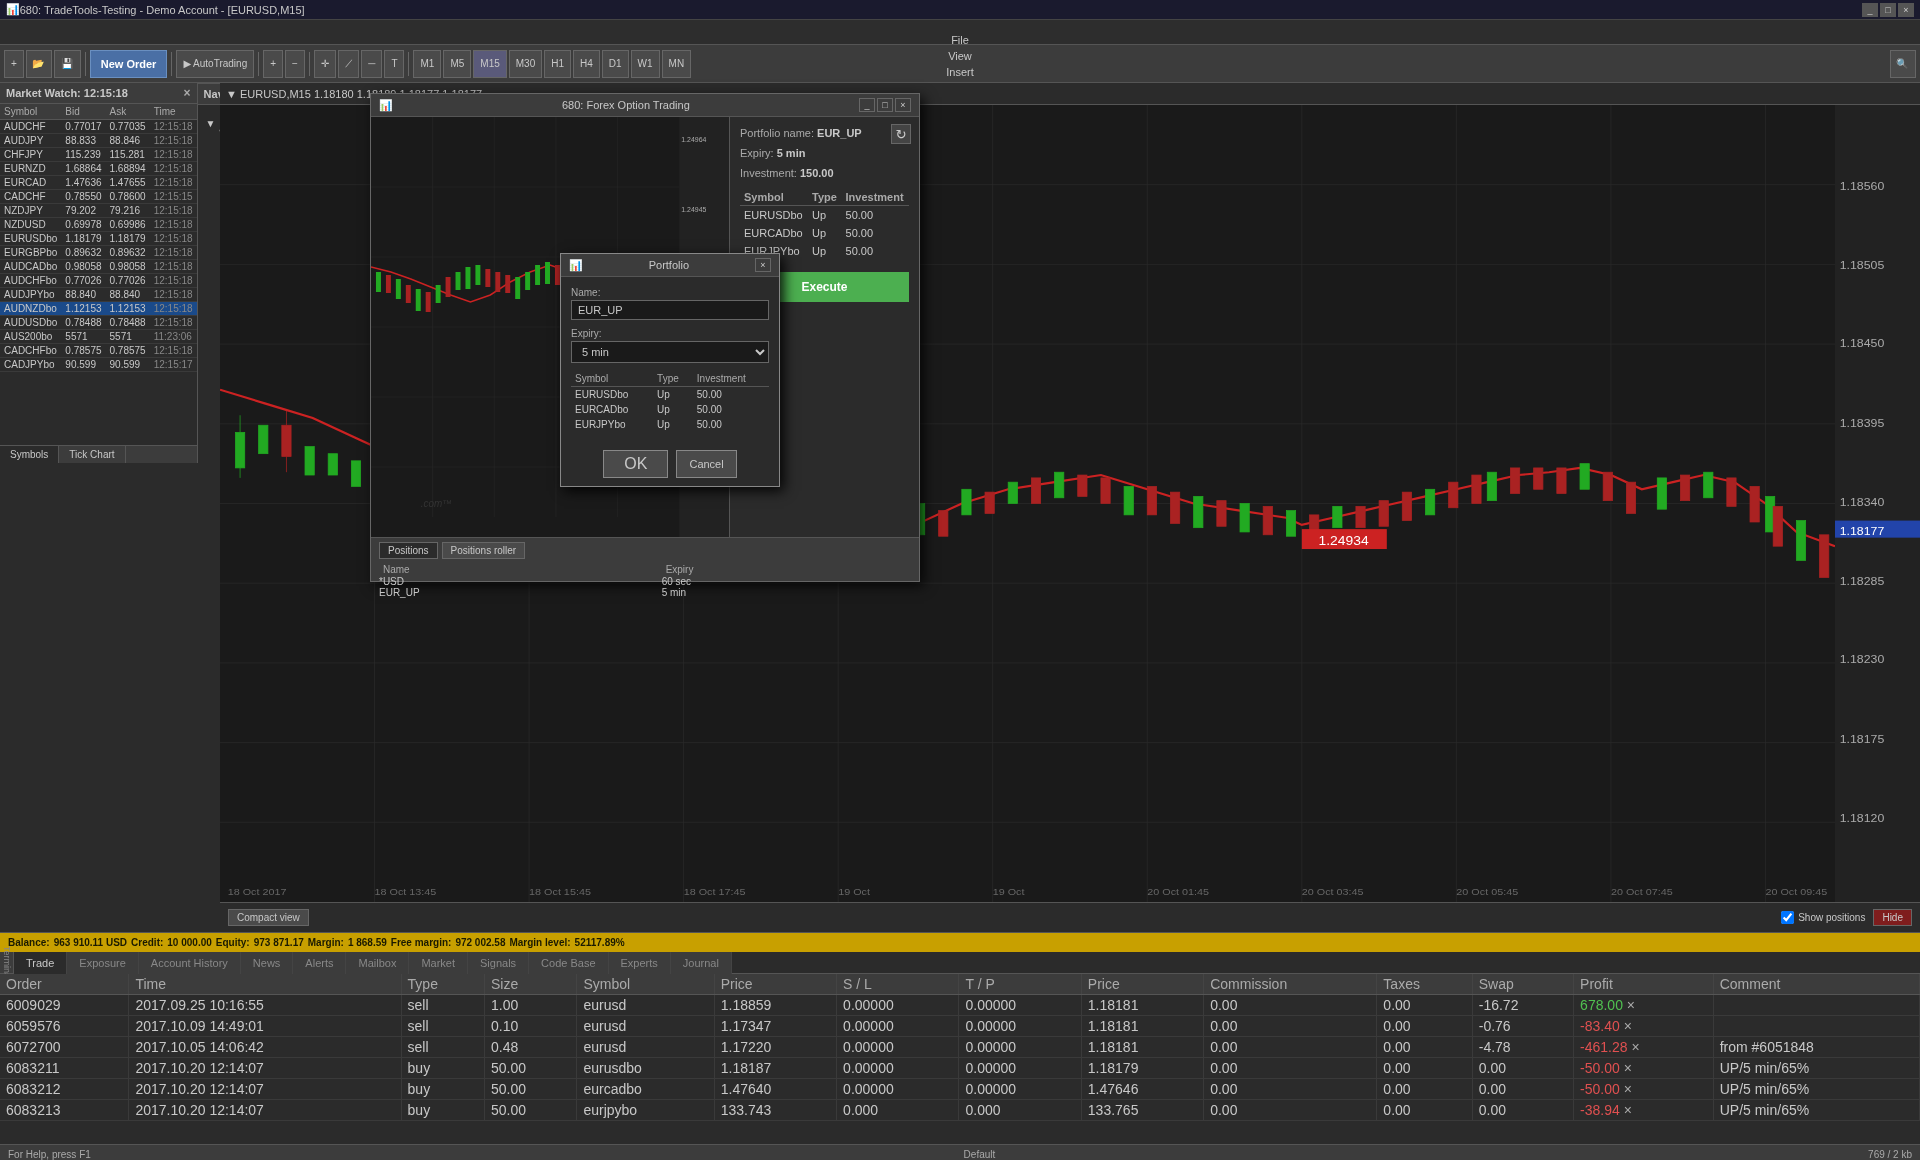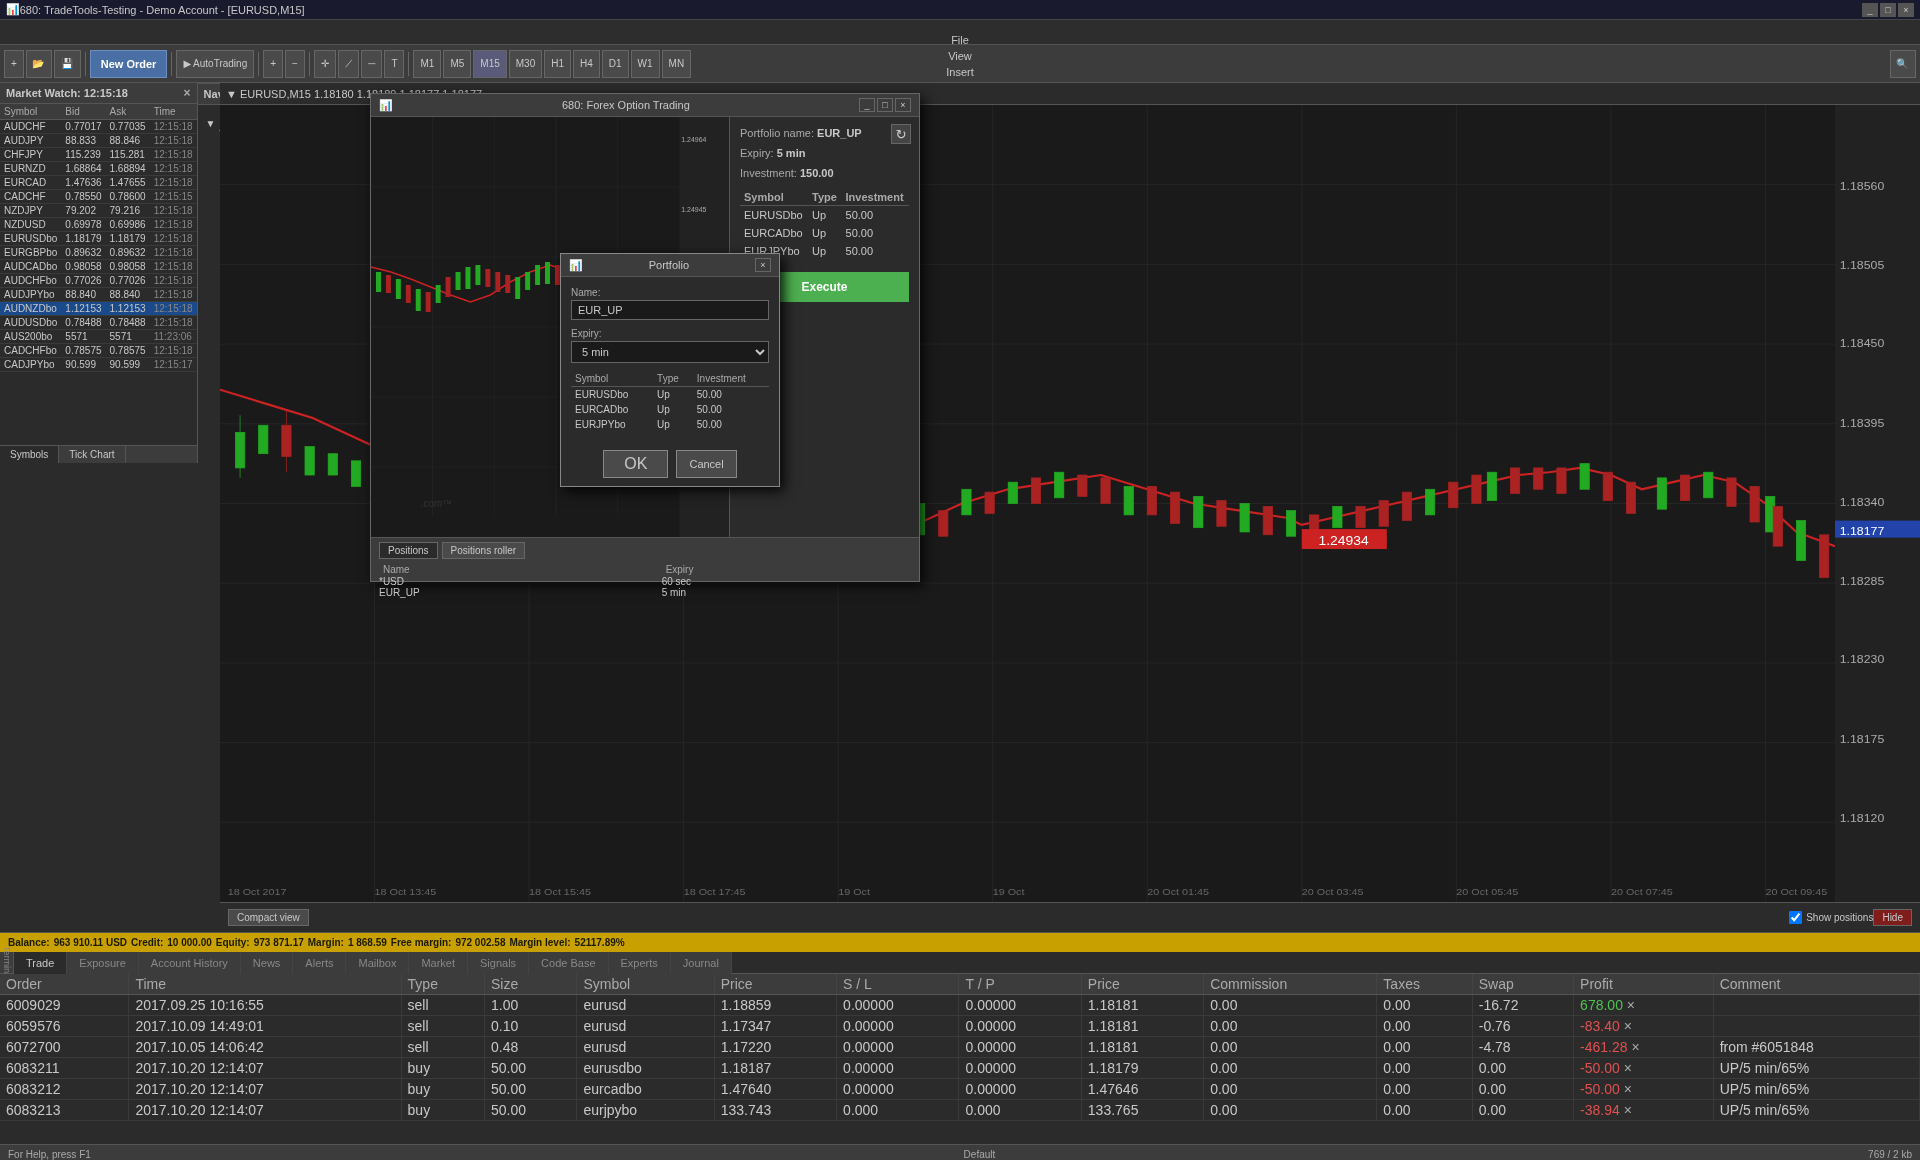--- a/index.html
+++ b/index.html
@@ -175,20 +175,21 @@
       height: calc(100% - 22px - 30px);
       position: relative;
       overflow: hidden;
     }
     .chart-bottom {
       height: 30px;
       background: #2b2b2b;
       border-top: 1px solid #555;
       display: flex;
       align-items: center;
+      gap: 8px;
       padding: 0 8px;
       font-size: 10px;
     }
     .compact-view-btn {
       background: #4a4a4a;
       border: 1px solid #666;
       color: #c8c8c8;
       padding: 2px 8px;
       cursor: pointer;
       font-size: 10px;

